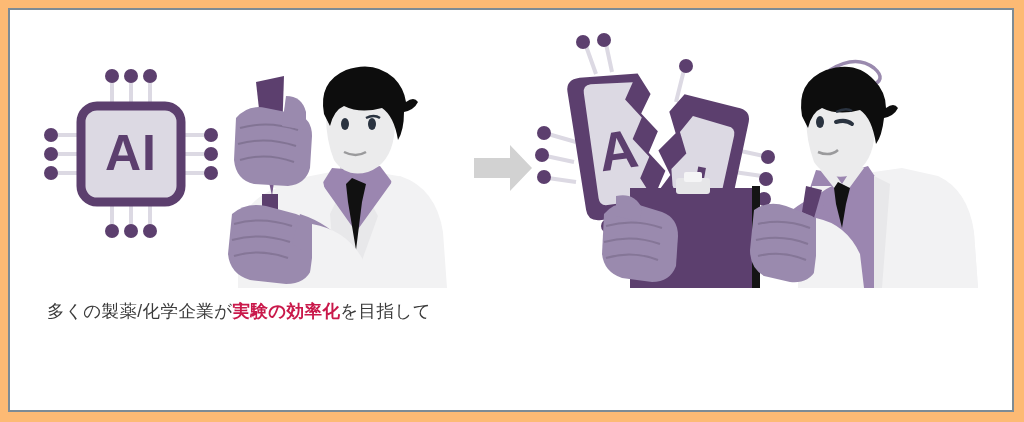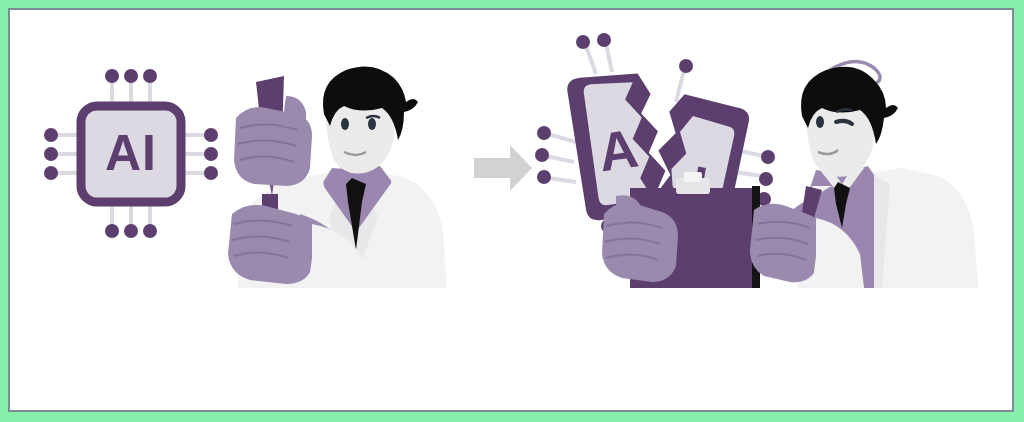--- a/index.html
+++ b/index.html
@@ -11,21 +11,21 @@
     width: 1024px;
     height: 422px;
     font-family: "Liberation Sans", "DejaVu Sans", sans-serif;
     overflow: hidden;
   }
 
   #slide {
     position: relative;
     width: 1024px;
     height: 422px;
-    background: #86efac;
+    background: #fdba74;
   }
 
   
   #frame {
     position: absolute;
     left: 8px;
     top: 8px;
     width: 1006px;
     height: 404px;
     border: 2px solid #7d8b95;
@@ -177,20 +177,21 @@
             <path d="M234 238 q26 -8 54 2" stroke="#6f6280" stroke-width="2" fill="none" opacity="0.5"></path>
             <path d="M300 196 Q330 206 344 226 L322 252 Q304 232 292 226 Z" fill="#9a8aae"></path>
           </g>
 
           <path d="M312 206 Q346 212 362 240 L368 270 L308 270 L312 240 Z" fill="#f2f2f3"></path>
         </g>
       </svg>
     </div>
 
     <div class="caption" id="caption-left">
+      <span class="cap-line"><span>多くの製薬/化学企業が</span><span class="hl">実験の効率化</span><span>を目指して</span></span>
     </div>
   </div>
 
   <div id="arrow">
     <svg viewBox="0 0 62 52" xmlns="http://www.w3.org/2000/svg">
       <path d="M2 16 L38 16 L38 3 L60 26 L38 49 L38 36 L2 36 Z" fill="#d2d2d2"></path>
     </svg>
   </div>
 
   <div class="panel" id="panel-right">

